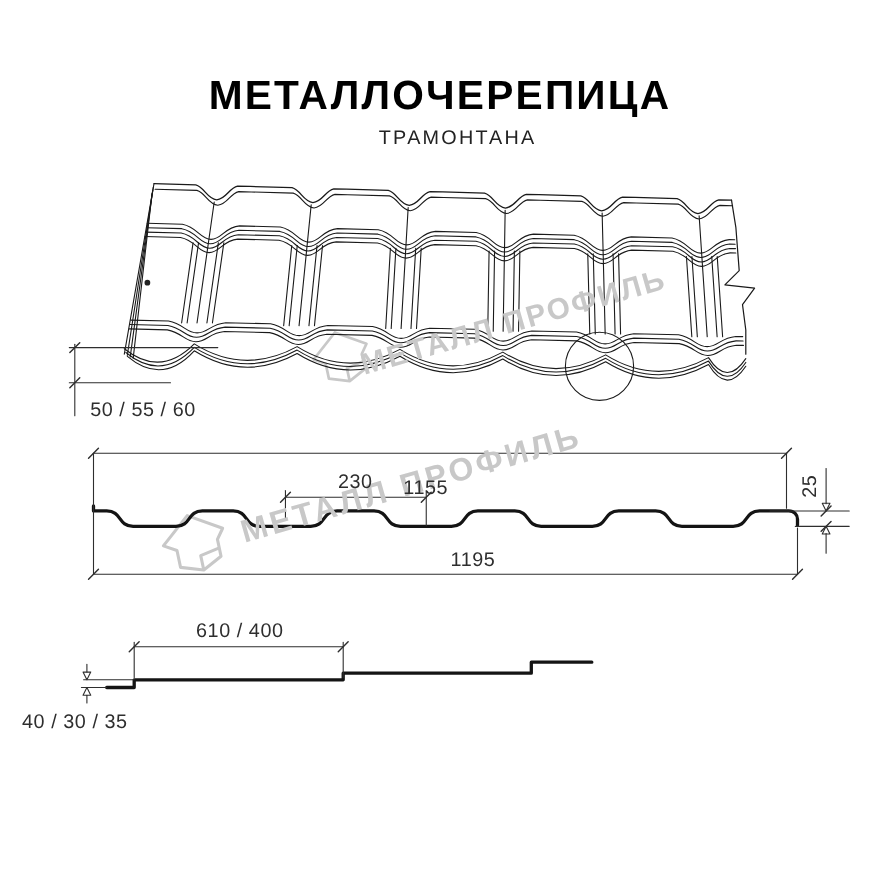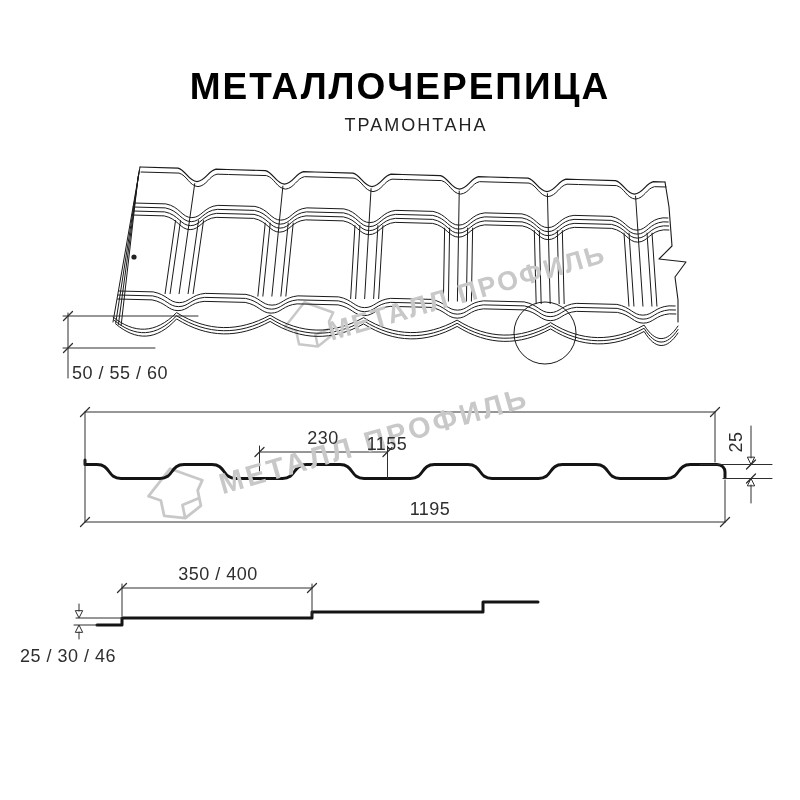--- a/index.html
+++ b/index.html
@@ -129,21 +129,21 @@
     <path d="M122,584 L122,616" fill="none" stroke="#2e2e2e" stroke-width="1" stroke-linejoin="round" stroke-linecap="round"></path>
     <path d="M312,584 L312,616" fill="none" stroke="#2e2e2e" stroke-width="1" stroke-linejoin="round" stroke-linecap="round"></path>
     <path d="M122,588 L312,588" fill="none" stroke="#2e2e2e" stroke-width="1" stroke-linejoin="round" stroke-linecap="round"></path>
     <path d="M117.5,592.5 L126.5,583.5" fill="none" stroke="#2e2e2e" stroke-width="1.3" stroke-linejoin="round" stroke-linecap="round"></path>
     <path d="M307.5,592.5 L316.5,583.5" fill="none" stroke="#2e2e2e" stroke-width="1.3" stroke-linejoin="round" stroke-linecap="round"></path>
   </svg>
 
 <div class="abs title label" style="left:400px;top:87px;">МЕТАЛЛОЧЕРЕПИЦА</div>
 <div class="abs subtitle label" style="left:392px;top:125px;margin-left:24px;">ТРАМОНТАНА</div>
 
-<div class="abs dim label" style="left:120px;top:373px;text-align:right;">50 / 55 / 60</div>
+<div class="abs dim label" style="left:130px;top:373px;text-align:right;">50 / 55 / 60</div>
 
 <div class="abs dim label" style="left:387px;top:399px;margin-top:45px;">1155</div>
 <div class="abs dim label" style="left:323px;top:438px;">230</div>
 <div class="abs dim label" style="left:390px;top:509px;margin-left:40px;">1195</div>
 <div class="abs dim dim-vert label" style="left:736px;top:442px;">25</div>
 
-<div class="abs dim label" style="left:218px;top:574px;">350 / 400</div>
-<div class="abs dim label" style="left:68px;top:656px;">25 / 30 / 46</div>
+<div class="abs dim label" style="left:218px;top:574px;">610 / 400</div>
+<div class="abs dim label" style="left:68px;top:656px;">40 / 30 / 35</div>
 
 </body></html>

